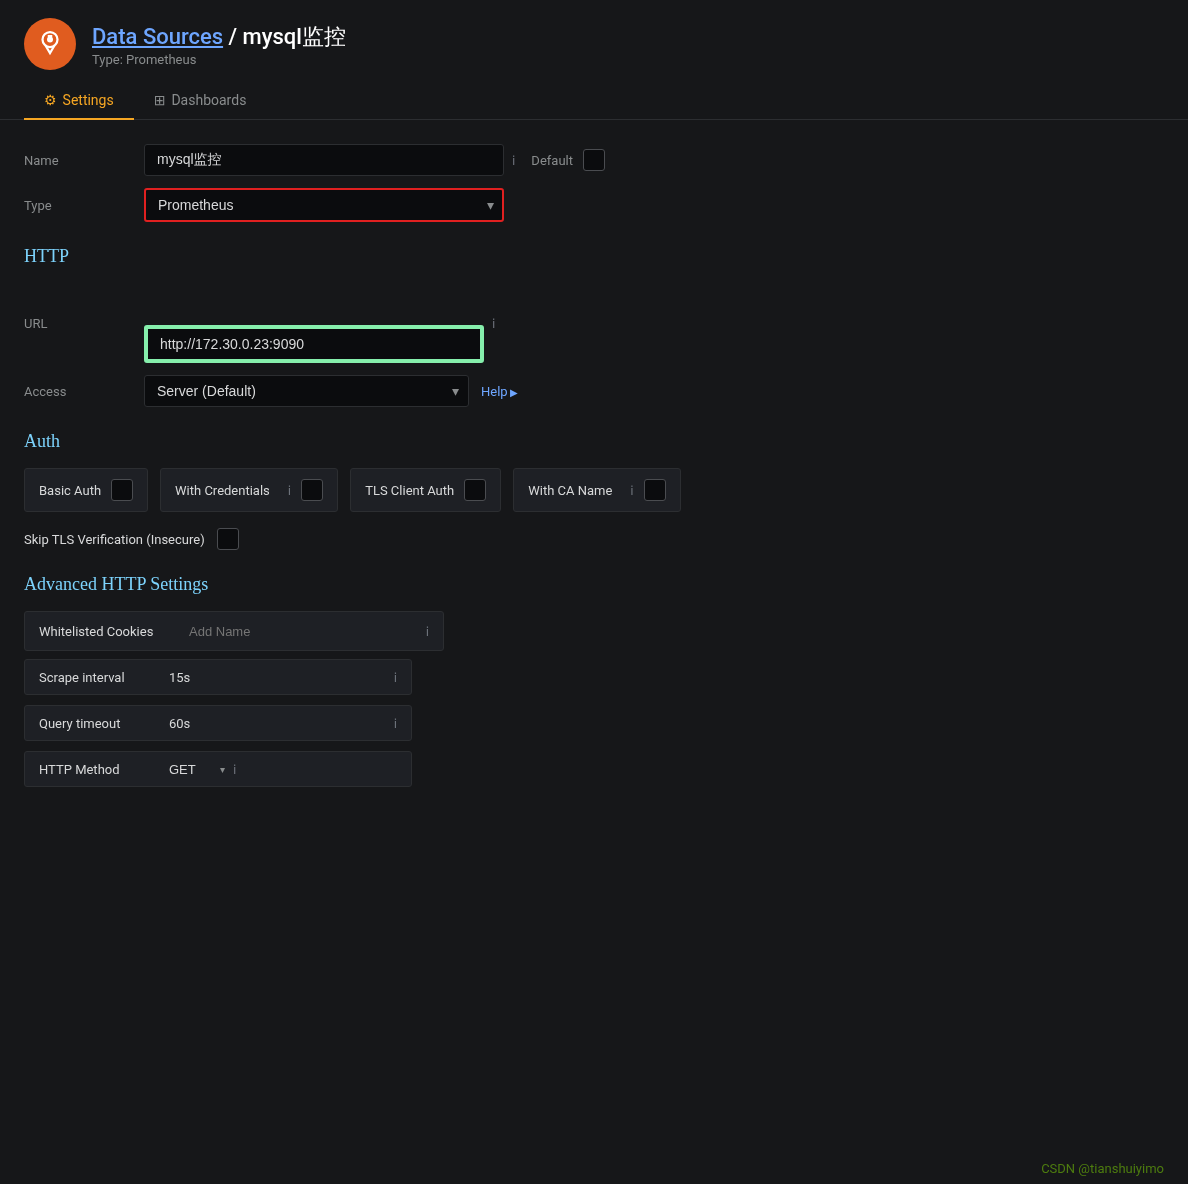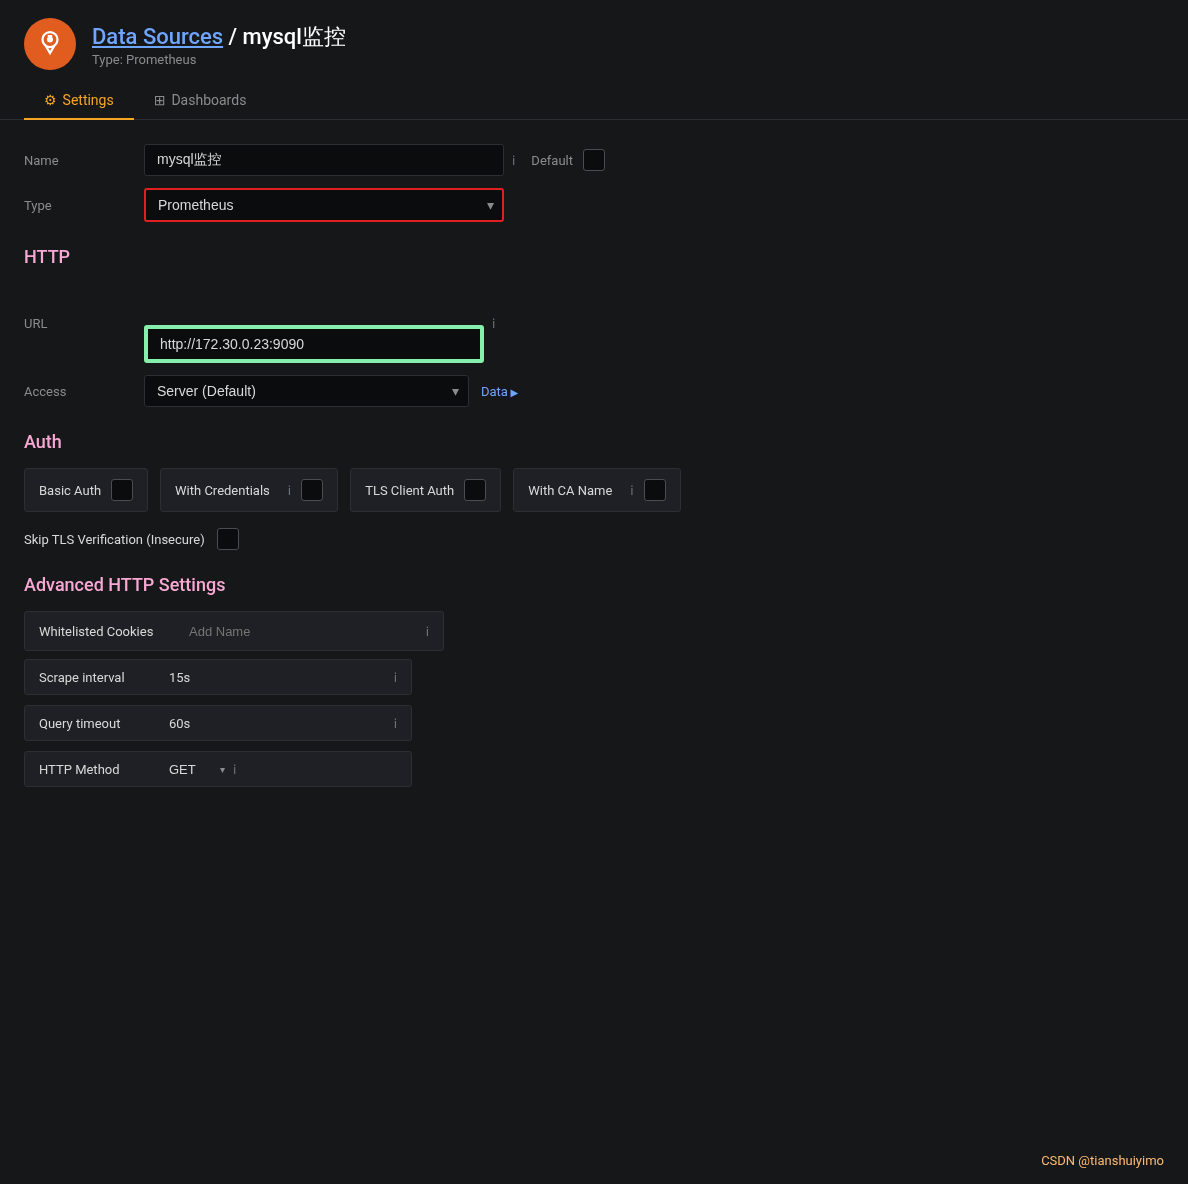--- a/index.html
+++ b/index.html
@@ -156,22 +156,23 @@
       color: #d8d9da;
       font-size: 14px;
       padding: 7px 30px 7px 12px;
       width: 100%;
       outline: none;
       cursor: pointer;
     }
     .section-title {
       font-size: 18px;
       font-weight: 500;
-      color: #f9a8d4;
+      color: #7dd3fc;
       margin: 24px 0 16px 0;
+      font-family: Liberation Serif, serif;
     }
     .url-input {
       background: #0b0c0e;
       border: 4px solid #86efac;
       border-radius: 3px;
       color: #d8d9da;
       font-size: 14px;
       padding: 7px 12px;
       outline: none;
       width: 340px;
@@ -305,23 +306,23 @@
       background: #464b55;
       color: white;
       border: none;
       border-radius: 3px;
       padding: 9px 18px;
       font-size: 14px;
       cursor: pointer;
     }
     .watermark {
       position: fixed;
-      bottom: 16px;
+      bottom: 8px;
       right: 24px;
-      color: #fdba74;
+      color: #4d7c0f;
       font-size: 13px;
     }
     .auth-section-grid {
       display: flex;
       gap: 12px;
       margin-bottom: 12px;
       flex-wrap: wrap;
     }
   </style>
 </head>
@@ -397,21 +398,21 @@
 
   <div class="form-row">
     <div class="form-label">Access</div>
     <div class="select-wrapper-normal">
       <select>
         <option>Server (Default)</option>
         <option>Browser</option>
       </select>
       <span class="select-arrow">▾</span>
     </div>
-    <a href="#" class="help-link">Data</a>
+    <a href="#" class="help-link">Help</a>
   </div>
 
   <div class="section-title">Auth</div>
 
   <div class="auth-section-grid">
 
     <div class="auth-item">
       <span class="auth-label">Basic Auth</span>
       <div class="checkbox-custom"></div>
     </div>

